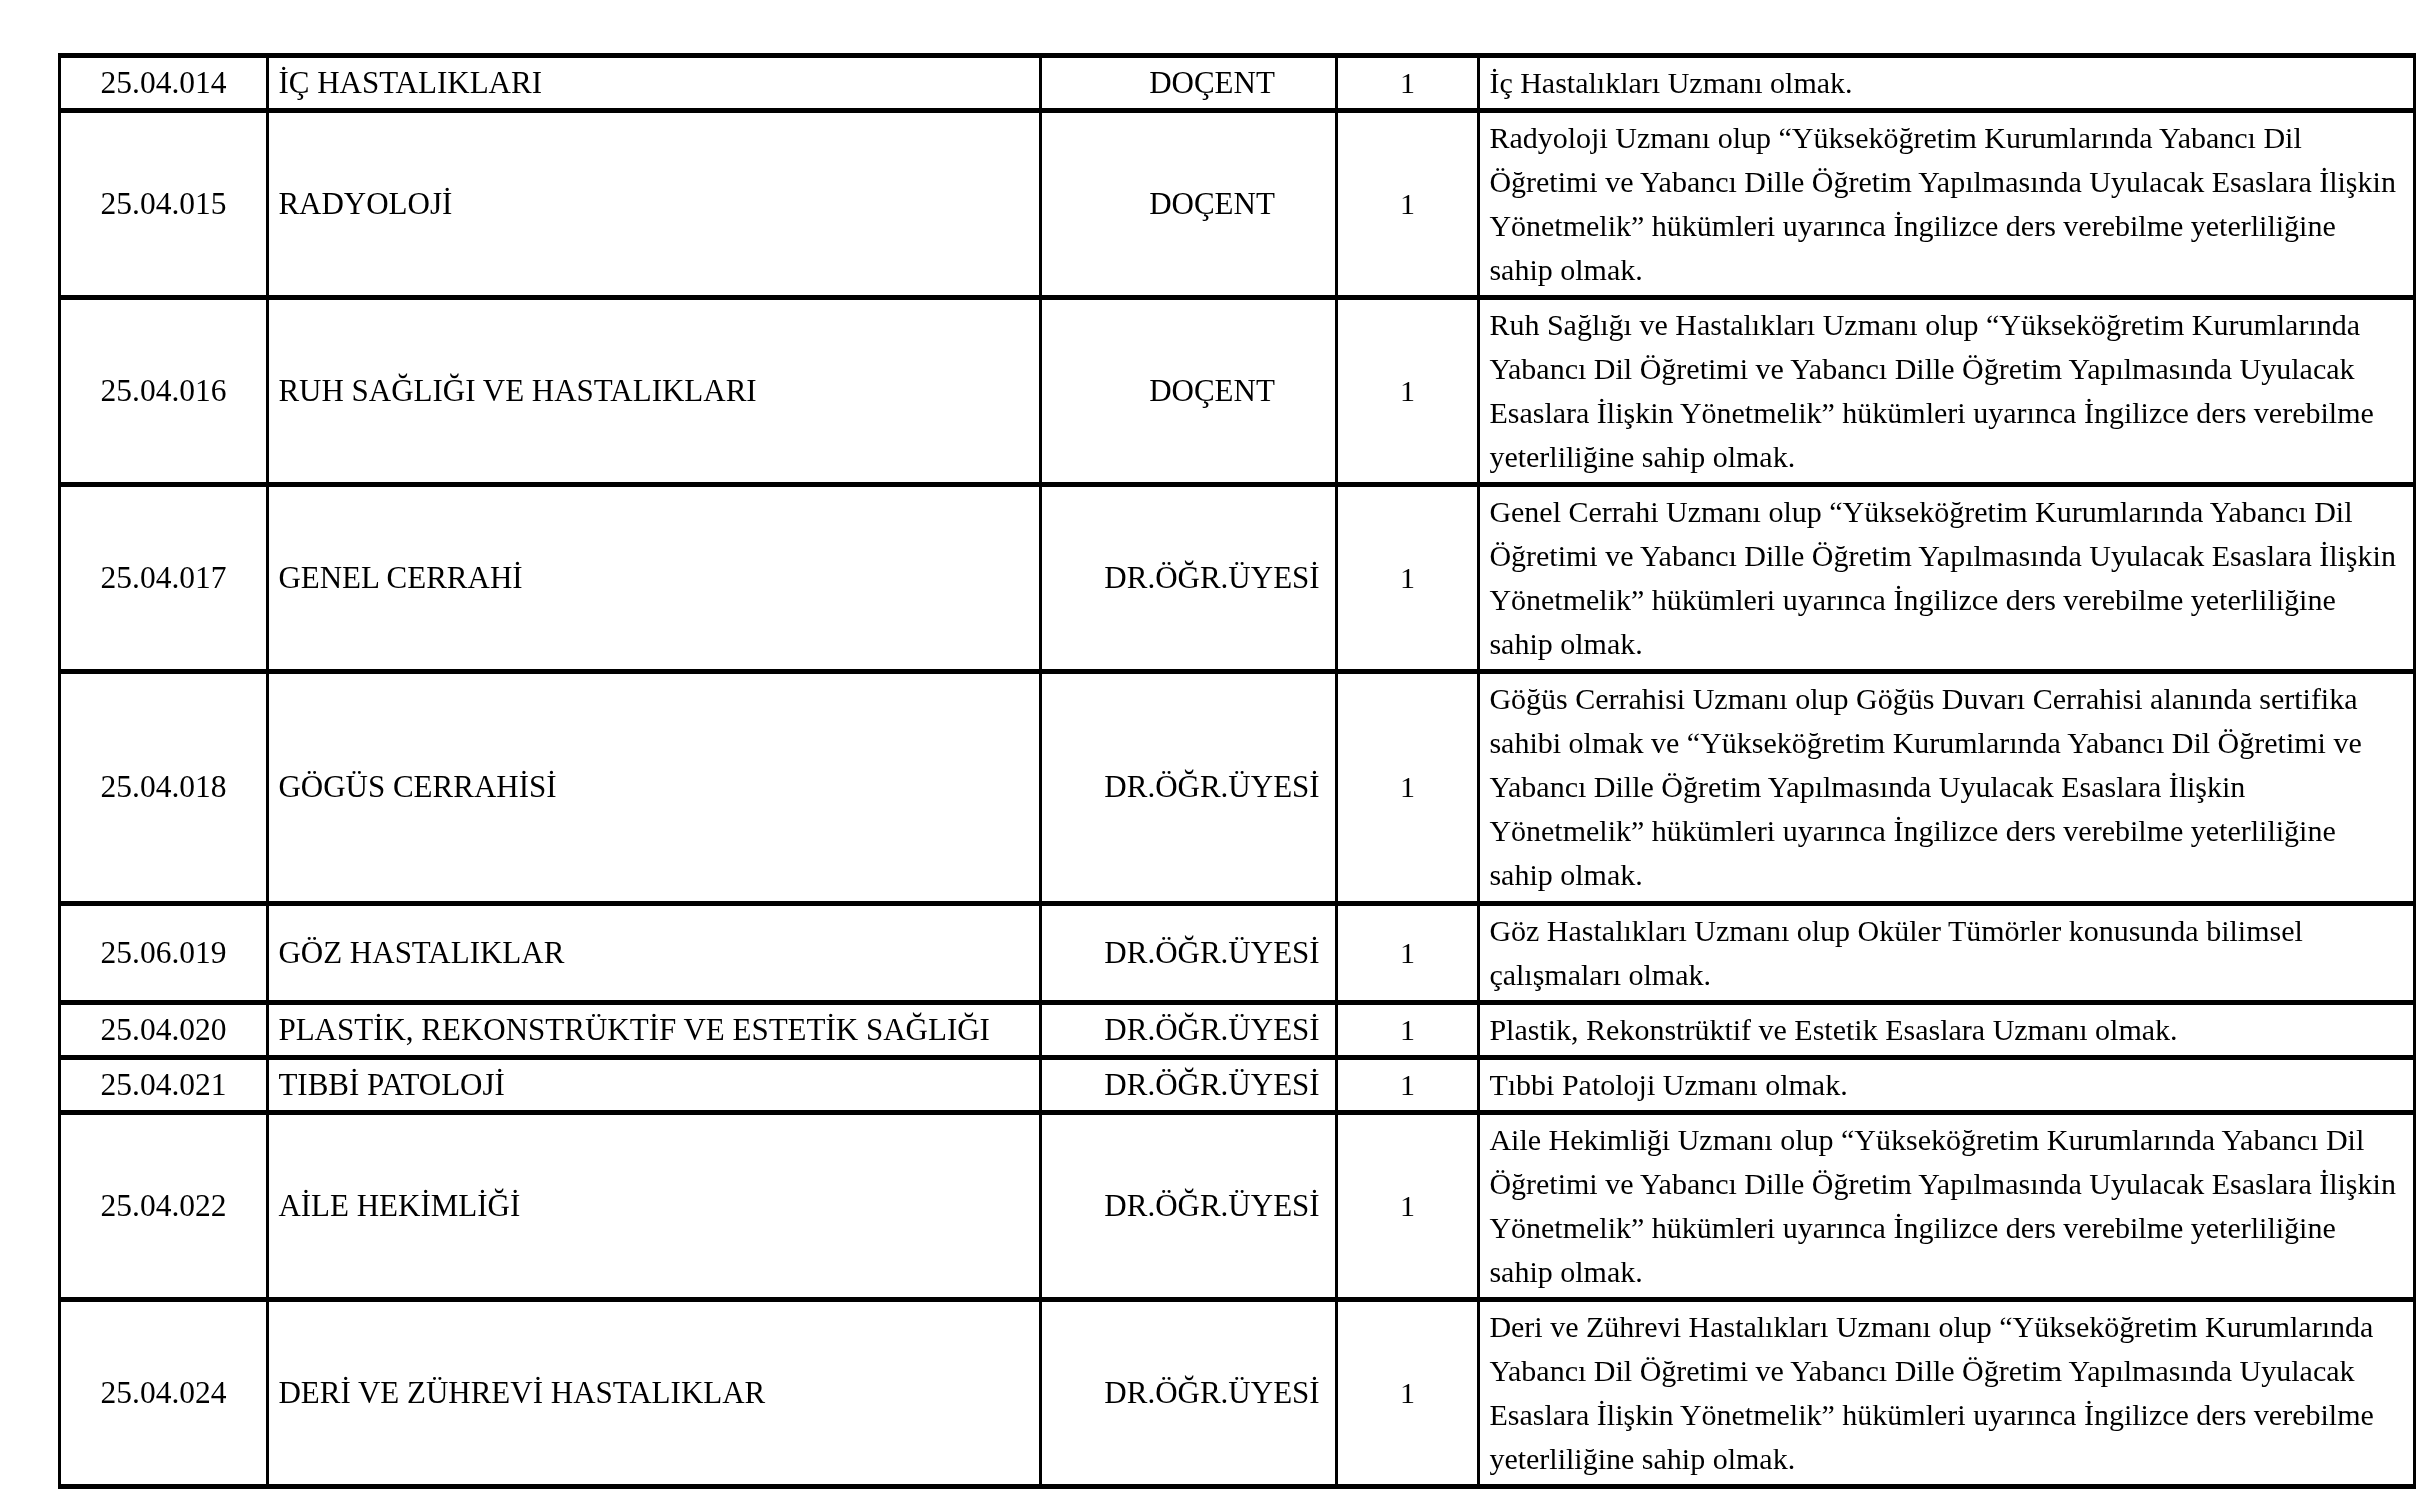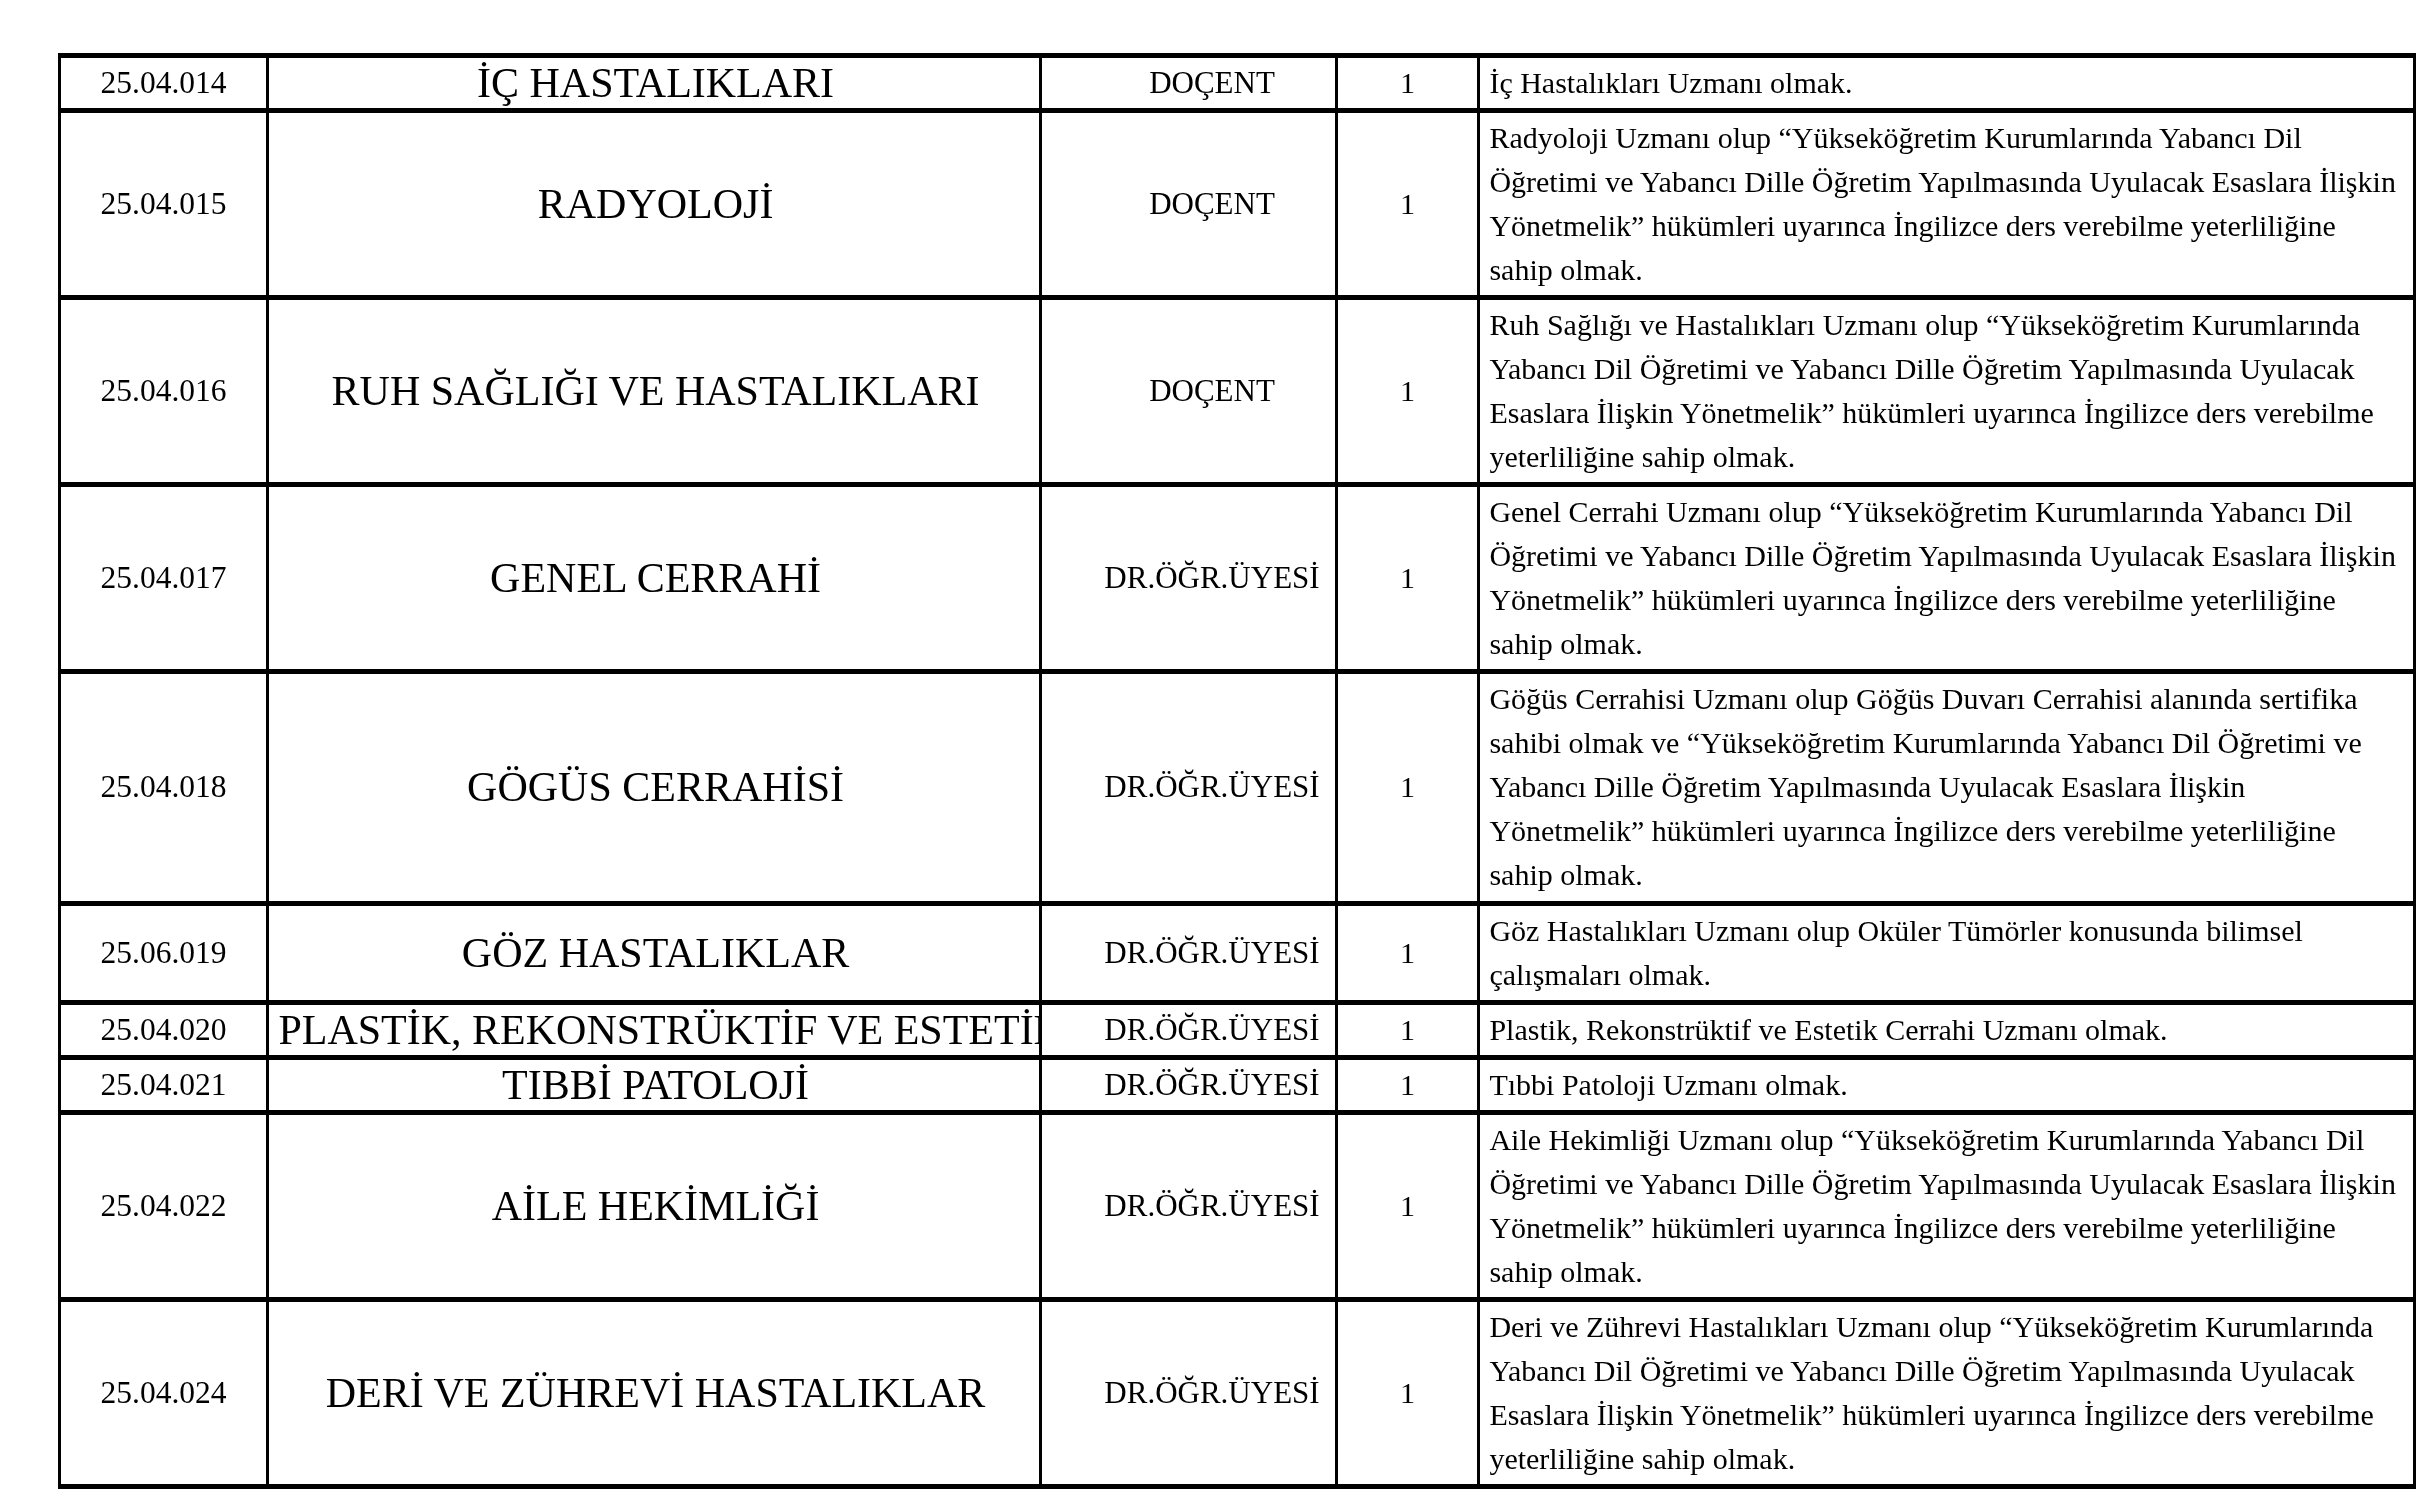--- a/index.html
+++ b/index.html
@@ -31,24 +31,24 @@
     vertical-align: middle;
     overflow: hidden;
     background: #ffffff;
   }
   td.cell-code {
     text-align: center;
     font-size: 31.5px;
     white-space: nowrap;
   }
   td.cell-dept {
-    text-align: center;
+    text-align: left;
     padding-left: 9.4px;
     padding-right: 6.3px;
-    font-size: 42px;
+    font-size: 31px;
     white-space: nowrap;
   }
   td.cell-title {
     text-align: center;
     font-size: 31px;
     white-space: nowrap;
     padding-left: 48px;
   }
   td.cell-quota {
     text-align: center;
@@ -114,21 +114,21 @@
           <td class="cell-dept">GÖZ HASTALIKLAR</td>
           <td class="cell-title">DR.ÖĞR.ÜYESİ</td>
           <td class="cell-quota">1</td>
           <td class="cell-req">Göz Hastalıkları Uzmanı olup Oküler Tümörler konusunda bilimsel çalışmaları olmak.</td>
         </tr>
         <tr style="height: 47px;">
           <td class="cell-code">25.04.020</td>
           <td class="cell-dept">PLASTİK, REKONSTRÜKTİF VE ESTETİK SAĞLIĞI</td>
           <td class="cell-title">DR.ÖĞR.ÜYESİ</td>
           <td class="cell-quota">1</td>
-          <td class="cell-req">Plastik, Rekonstrüktif ve Estetik Cerrahi Uzmanı olmak.</td>
+          <td class="cell-req">Plastik, Rekonstrüktif ve Estetik Esaslara Uzmanı olmak.</td>
         </tr>
         <tr style="height: 47px;">
           <td class="cell-code">25.04.021</td>
           <td class="cell-dept">TIBBİ PATOLOJİ</td>
           <td class="cell-title">DR.ÖĞR.ÜYESİ</td>
           <td class="cell-quota">1</td>
           <td class="cell-req">Tıbbi Patoloji Uzmanı olmak.</td>
         </tr>
         <tr style="height: 186px;">
           <td class="cell-code">25.04.022</td>

